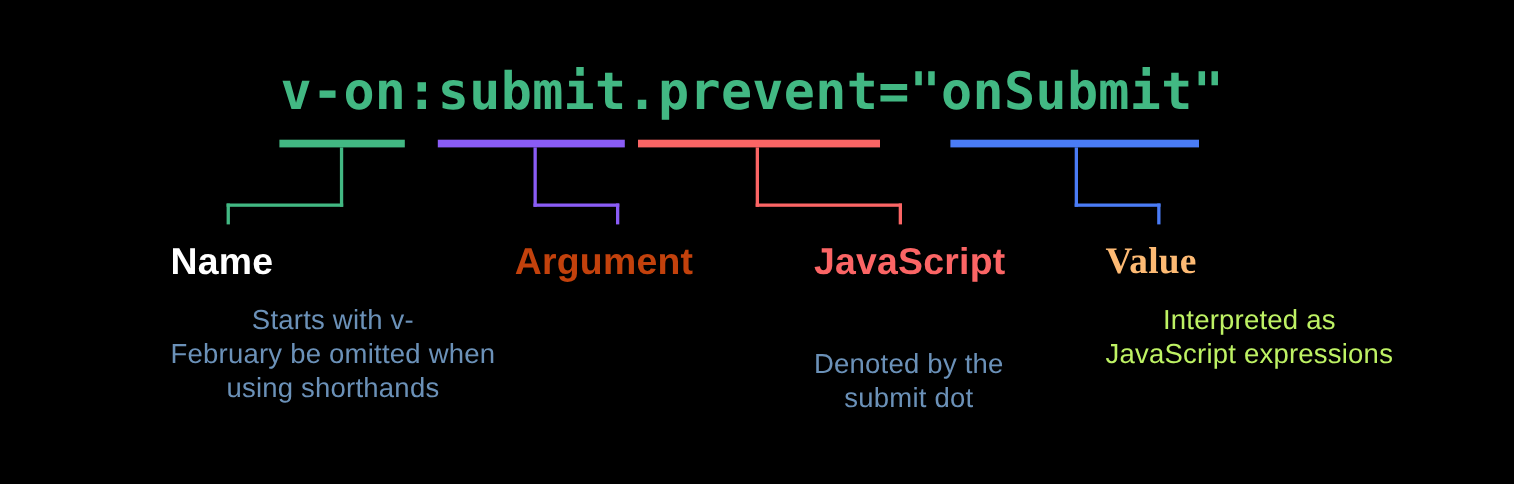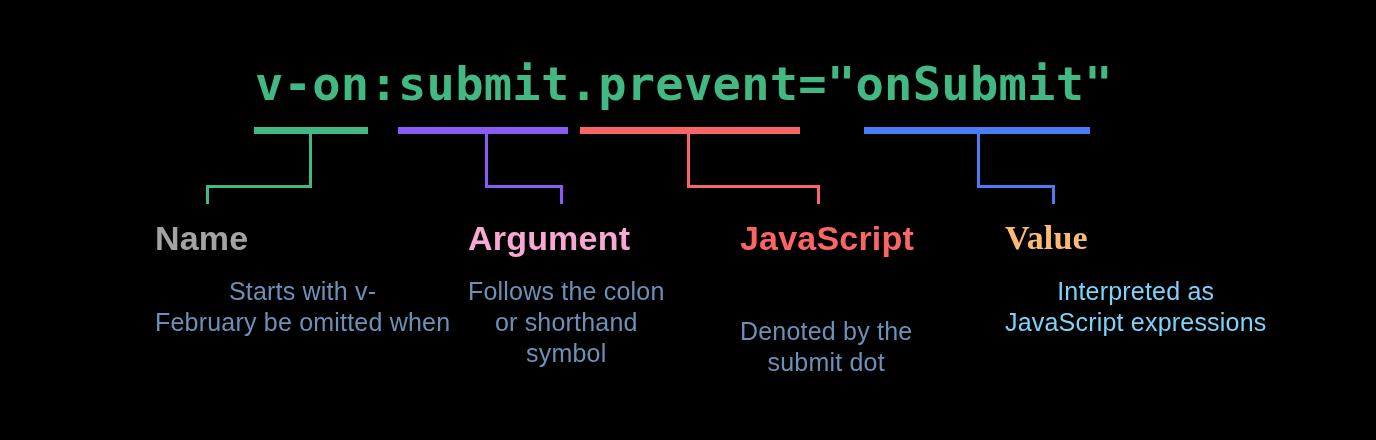--- a/index.html
+++ b/index.html
@@ -81,50 +81,46 @@
 <body>
 
 <div class="canvas">
 
   <div class="code" style="color: rgb(66, 184, 131);">v-on:submit.prevent="onSubmit"</div>
 
   <div class="piece u-name" style="background-color: rgb(66, 184, 131);"></div>
   <div class="piece v-name" style="background-color: rgb(66, 184, 131);"></div>
   <div class="piece h-name" style="background-color: rgb(66, 184, 131);"></div>
   <div class="piece s-name" style="background-color: rgb(66, 184, 131);"></div>
-  <div class="label l-name" style="color: #a3a3a3;">Name</div>
+  <div class="label l-name" style="color: #ffffff;">Name</div>
   <div class="desc d-name" style="color: rgb(107, 145, 184);">
     <div>Starts with v-</div>
     <div>February be omitted when</div>
+    <div>using shorthands</div>
   </div>
 
   <div class="piece u-argument" style="background-color: rgb(138, 92, 246);"></div>
   <div class="piece v-argument" style="background-color: rgb(138, 92, 246);"></div>
   <div class="piece h-argument" style="background-color: rgb(138, 92, 246);"></div>
   <div class="piece s-argument" style="background-color: rgb(138, 92, 246);"></div>
-  <div class="label l-argument" style="color: #f9a8d4; text-align: right;">Argument</div>
-  <div class="desc d-argument" style="color: rgb(107, 145, 184);">
-    <div>Follows the colon</div>
-    <div>or shorthand</div>
-    <div>symbol</div>
-  </div>
+  <div class="label l-argument" style="color: #c2410c; text-align: right;">Argument</div>
 
   <div class="piece u-modifiers" style="background-color: rgb(251, 101, 101);"></div>
   <div class="piece v-modifiers" style="background-color: rgb(251, 101, 101);"></div>
   <div class="piece h-modifiers" style="background-color: rgb(251, 101, 101);"></div>
   <div class="piece s-modifiers" style="background-color: rgb(251, 101, 101);"></div>
   <div class="label l-modifiers" style="color: rgb(251, 101, 101);">JavaScript</div>
   <div class="desc d-modifiers" style="color: rgb(107, 145, 184); margin-top: 40px;">
     <div>Denoted by the</div>
     <div>submit dot</div>
   </div>
 
   <div class="piece u-value" style="background-color: rgb(74, 124, 246);"></div>
   <div class="piece v-value" style="background-color: rgb(74, 124, 246);"></div>
   <div class="piece h-value" style="background-color: rgb(74, 124, 246);"></div>
   <div class="piece s-value" style="background-color: rgb(74, 124, 246);"></div>
   <div class="label l-value" style="color: #fdba74; font-family: Liberation Serif, serif;">Value</div>
-  <div class="desc d-value" style="color: #7dd3fc;">
+  <div class="desc d-value" style="color: #bef264;">
     <div>Interpreted as</div>
     <div>JavaScript expressions</div>
   </div>
 
 </div>
 
 </body></html>

